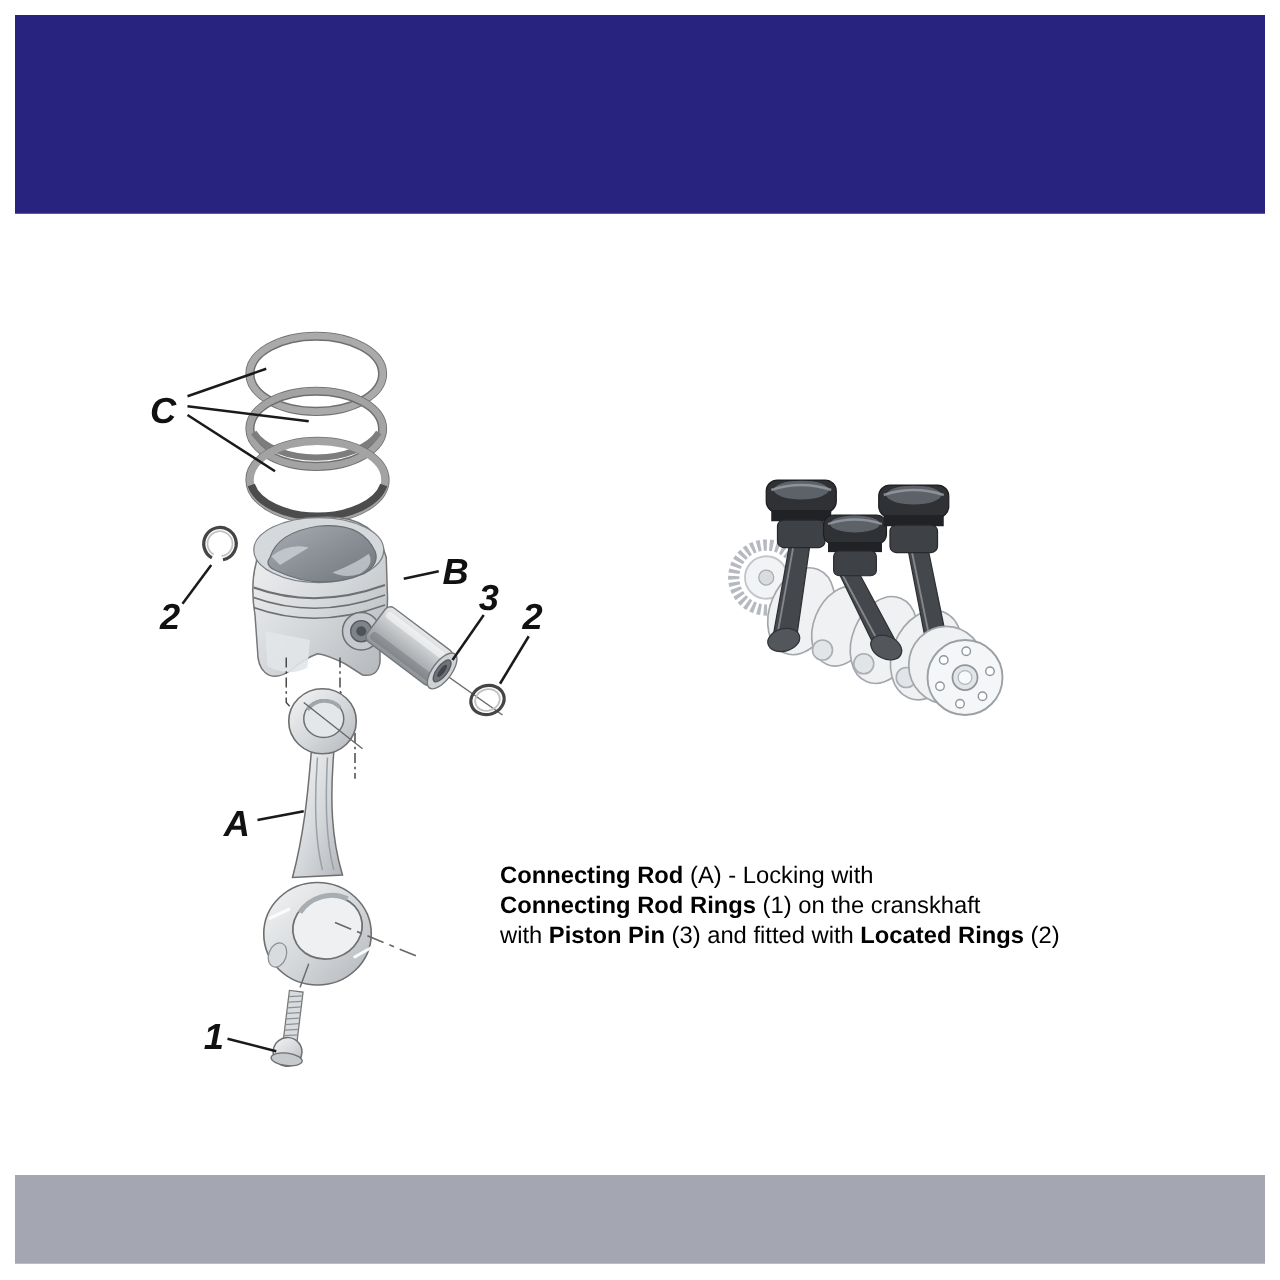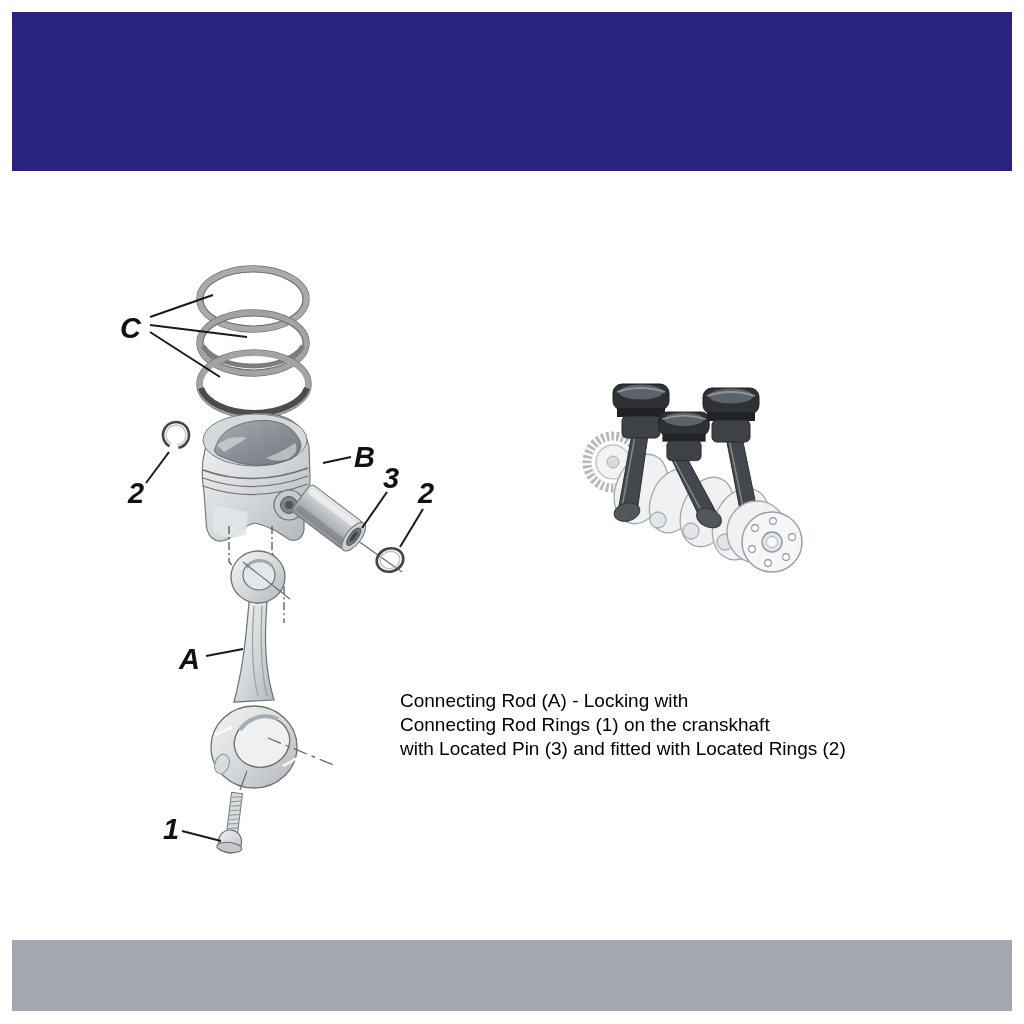--- a/index.html
+++ b/index.html
@@ -14,21 +14,21 @@
   .lbl{
     font-family:"Liberation Sans",sans-serif;
     font-weight:bold;font-style:italic;font-size:29px;fill:#111111;
   }
   .leader{stroke:#1a1a1a;stroke-width:2;fill:none;}
   .desc{
     position:absolute;left:400px;top:689px;width:540px;
     font-size:19px;line-height:24.2px;color:#000000;
   }
   .desc .line{white-space:nowrap;}
-  .desc .b{font-weight:normal;margin-top:22px;}
+  .desc .b{font-weight:bold;margin-top:22px;}
 </style>
 </head>
 <body>
 
 <div id="canvas">
 
   <div id="banner-top" class="banner" style="background: rgb(41, 35, 128);"></div>
   <div id="banner-bottom" class="banner" style="background: rgb(164, 167, 178);"></div>
 
   <svg id="diagram-svg" width="1024" height="1024" viewBox="0 0 1024 1024">
@@ -225,15 +225,15 @@
           <rect x="-24" y="24" width="48" height="9" fill="#202226"></rect>
           <rect x="-19" y="32" width="38" height="22" rx="5" fill="#3e4146" stroke="#26282c"></rect>
         </g>
       </g>
     </g>
   </svg>
 
   <div class="desc" style="color: rgb(0, 0, 0);">
     <div class="line"><span class="b">Connecting Rod</span><span> (A) - Locking with</span></div>
     <div class="line"><span class="b">Connecting Rod Rings</span><span> (1) on the cranskhaft</span></div>
-    <div class="line"><span>with </span><span class="b">Located Pin</span><span> (3) and fitted with </span><span class="b">Located Rings</span><span> (2)</span></div>
+    <div class="line"><span>with </span><span class="b">Piston Pin</span><span> (3) and fitted with </span><span class="b">Located Rings</span><span> (2)</span></div>
   </div>
 </div>
 
 </body></html>

